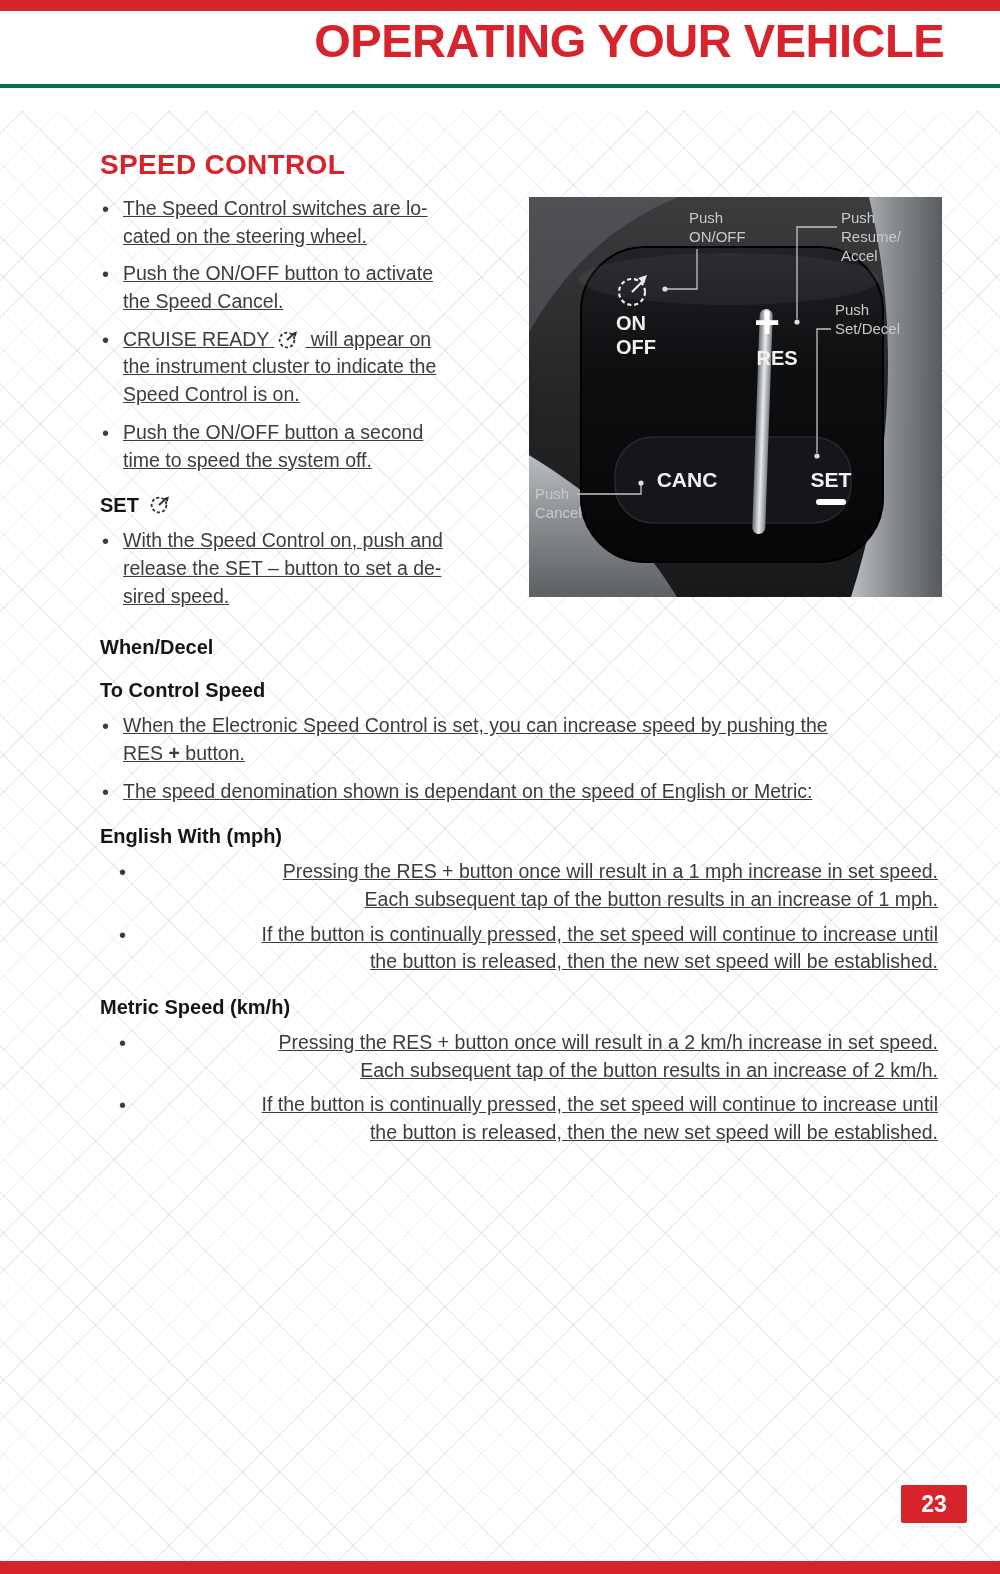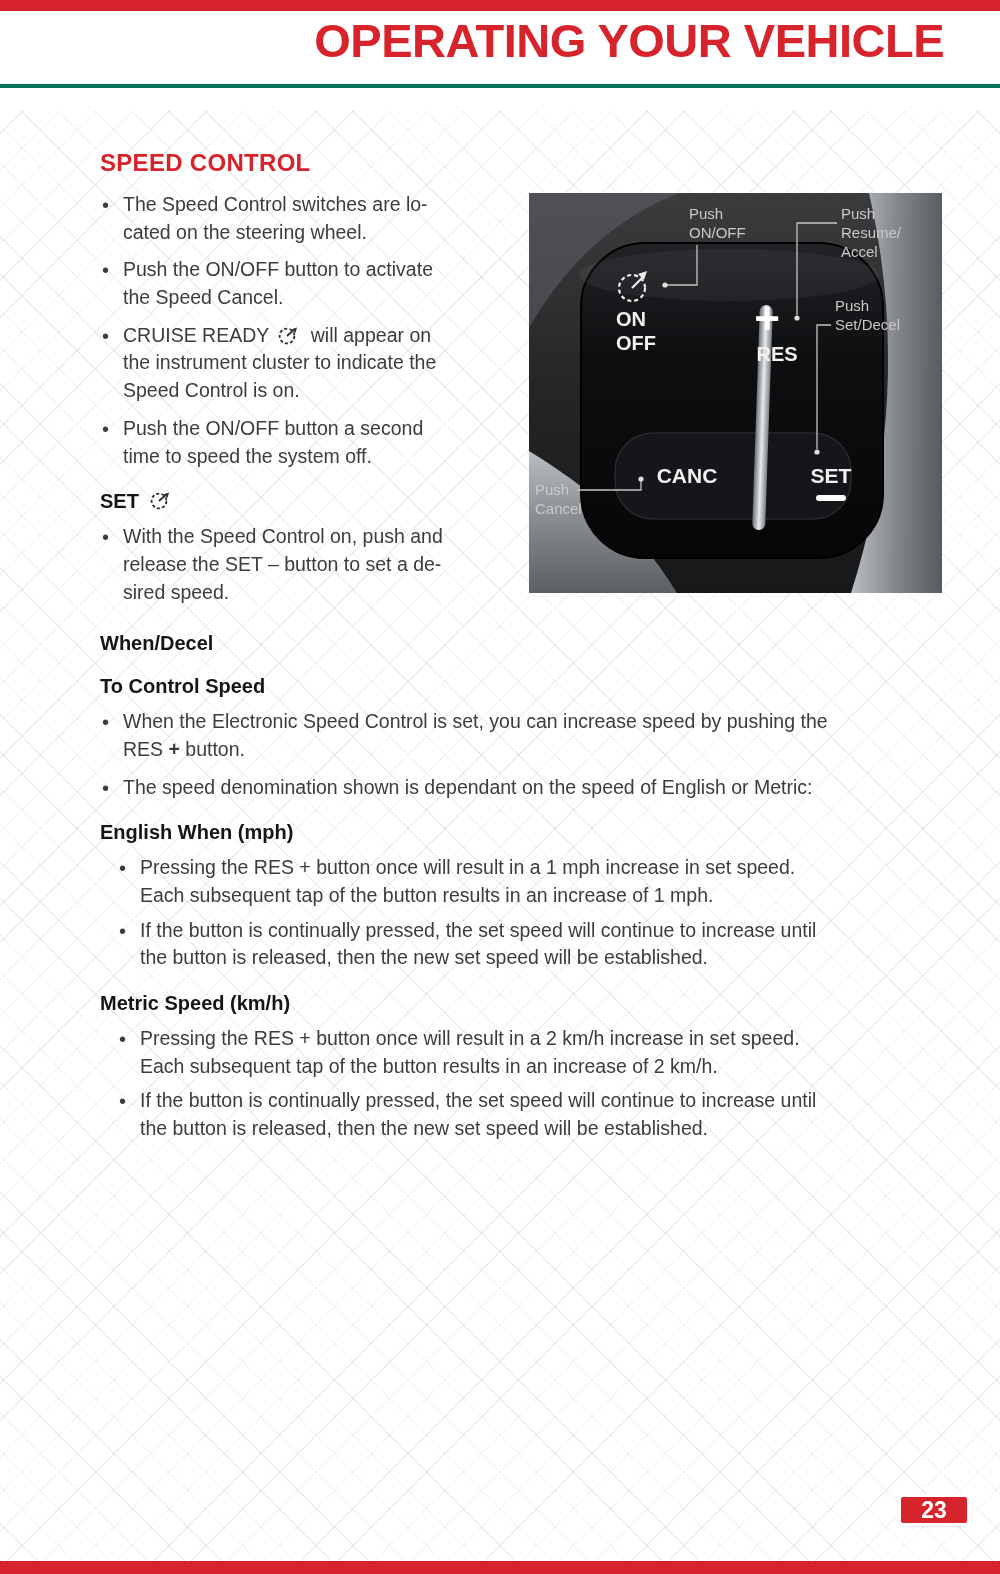--- a/index.html
+++ b/index.html
@@ -35,64 +35,64 @@
   .content {
     position: absolute; top: 111px; bottom: 13px; left: 0; right: 0;
     padding: 38px 58px 0 100px;
     background-color: #ffffff;
     background-image:
       repeating-linear-gradient(45deg, rgba(110,110,110,0.12) 0, rgba(110,110,110,0.12) 1px, transparent 1px, transparent 26px),
       repeating-linear-gradient(-45deg, rgba(110,110,110,0.12) 0, rgba(110,110,110,0.12) 1px, transparent 1px, transparent 26px);
   }
   .section-title {
     margin: 0 0 14px 0;
-    font-size: 24px;
+    font-size: 28px;
     font-weight: bold;
     letter-spacing: 0.3px;
     color: #d7232b;
   }
   .fig {
     float: right;
     width: 413px;
     height: 400px;
     margin: 2px 0 16px 26px;
   }
   .subhead {
     margin: 20px 0 10px 0;
     font-size: 20px;
     font-weight: bold;
     color: #151515;
   }
   .subhead.tight { margin-top: 26px; }
-  ul.bullets { list-style: none; margin: 0 4px 4px 0; padding: 0; }
+  ul.bullets { list-style: none; margin: 0 4px 4px 0; padding: 0; text-decoration: underline; }
   .bullets li {
     position: relative;
     padding-left: 23px;
     margin: 0 0 10px 0;
     font-size: 19.5px;
     line-height: 1.42;
     color: #3c3c3c;
   }
   .bullets li::before {
     content: "\2022";
     position: absolute; left: 2px; top: 0;
     font-size: 20px;
     color: #3c3c3c;
   }
   .bullets li > span { white-space: pre-line; }
   .bullets.sub-bullets { margin-left: 17px; margin-bottom: 2px; }
-  .bullets.sub-bullets li { margin-bottom: 7px; }
+  .bullets.sub-bullets li { margin-bottom: 7px; text-align: right; }
   .plus-bold { font-weight: bold; }
   .cruise-icon-inline { display: inline-block; vertical-align: -4px; margin: 0 3px; }
   .subhead .cruise-icon-inline { vertical-align: -3px; margin-left: 10px; }
   
   .page-badge {
     position: absolute;
     right: 33px; bottom: 51px;
-    width: 66px; height: 26px;
+    width: 66px; height: 38px;
     background: #d7232b;
     color: #ffffff;
     font-size: 23px;
     font-weight: bold;
     display: flex; align-items: center; justify-content: center;
     border-radius: 2px;
     box-shadow: 0 0 0 3px #ffffff, 0 2px 4px rgba(0,0,0,0.2);
   }
   .bottom-bar {
     position: absolute; left: 0; right: 0; bottom: 0; height: 13px;
@@ -226,21 +226,21 @@
 
     <h3 class="subhead tight">When/Decel</h3>
 
     <h3 class="subhead">To Control Speed</h3>
     <ul class="bullets">
       <li><span>When the Electronic Speed Control is set, you can increase speed by pushing the
 RES</span> <b class="plus-bold">+</b> <span>button.</span></li>
       <li><span>The speed denomination shown is dependant on the speed of English or Metric:</span></li>
     </ul>
 
-    <h3 class="subhead">English When (mph)</h3>
+    <h3 class="subhead">English With (mph)</h3>
     <ul class="bullets sub-bullets">
       <li><span>Pressing the RES + button once will result in a 1 mph increase in set speed.
 Each subsequent tap of the button results in an increase of 1 mph.</span></li>
       <li><span>If the button is continually pressed, the set speed will continue to increase until
 the button is released, then the new set speed will be established.</span></li>
     </ul>
 
     <h3 class="subhead">Metric Speed (km/h)</h3>
     <ul class="bullets sub-bullets">
       <li><span>Pressing the RES + button once will result in a 2 km/h increase in set speed.

